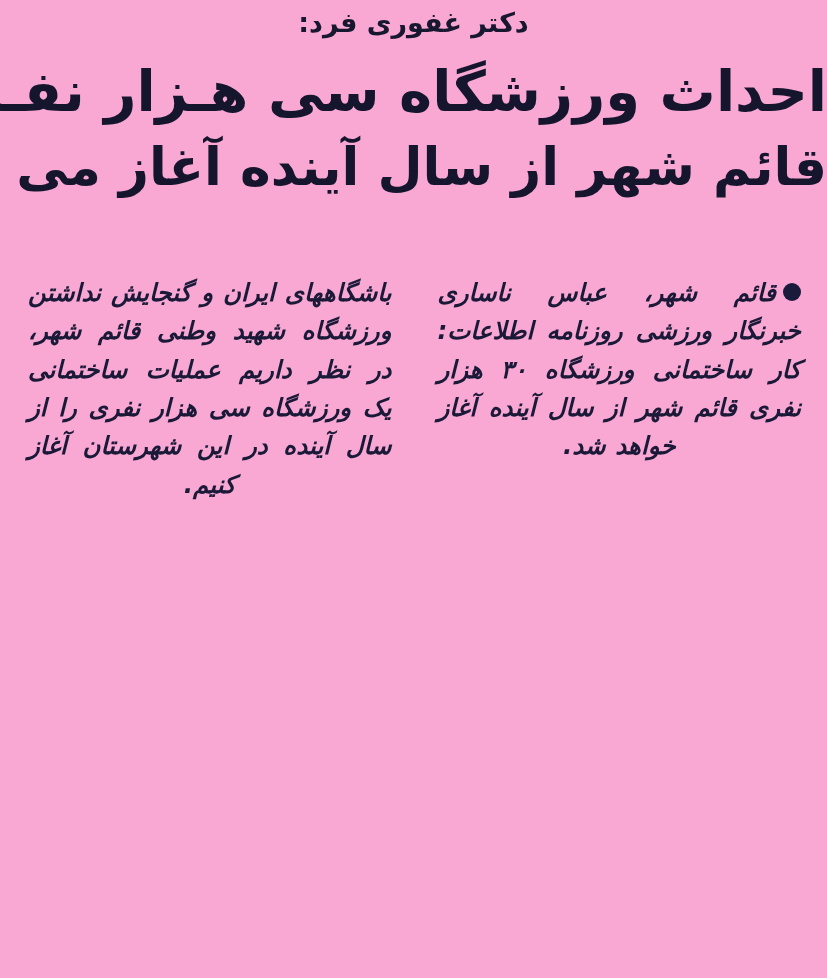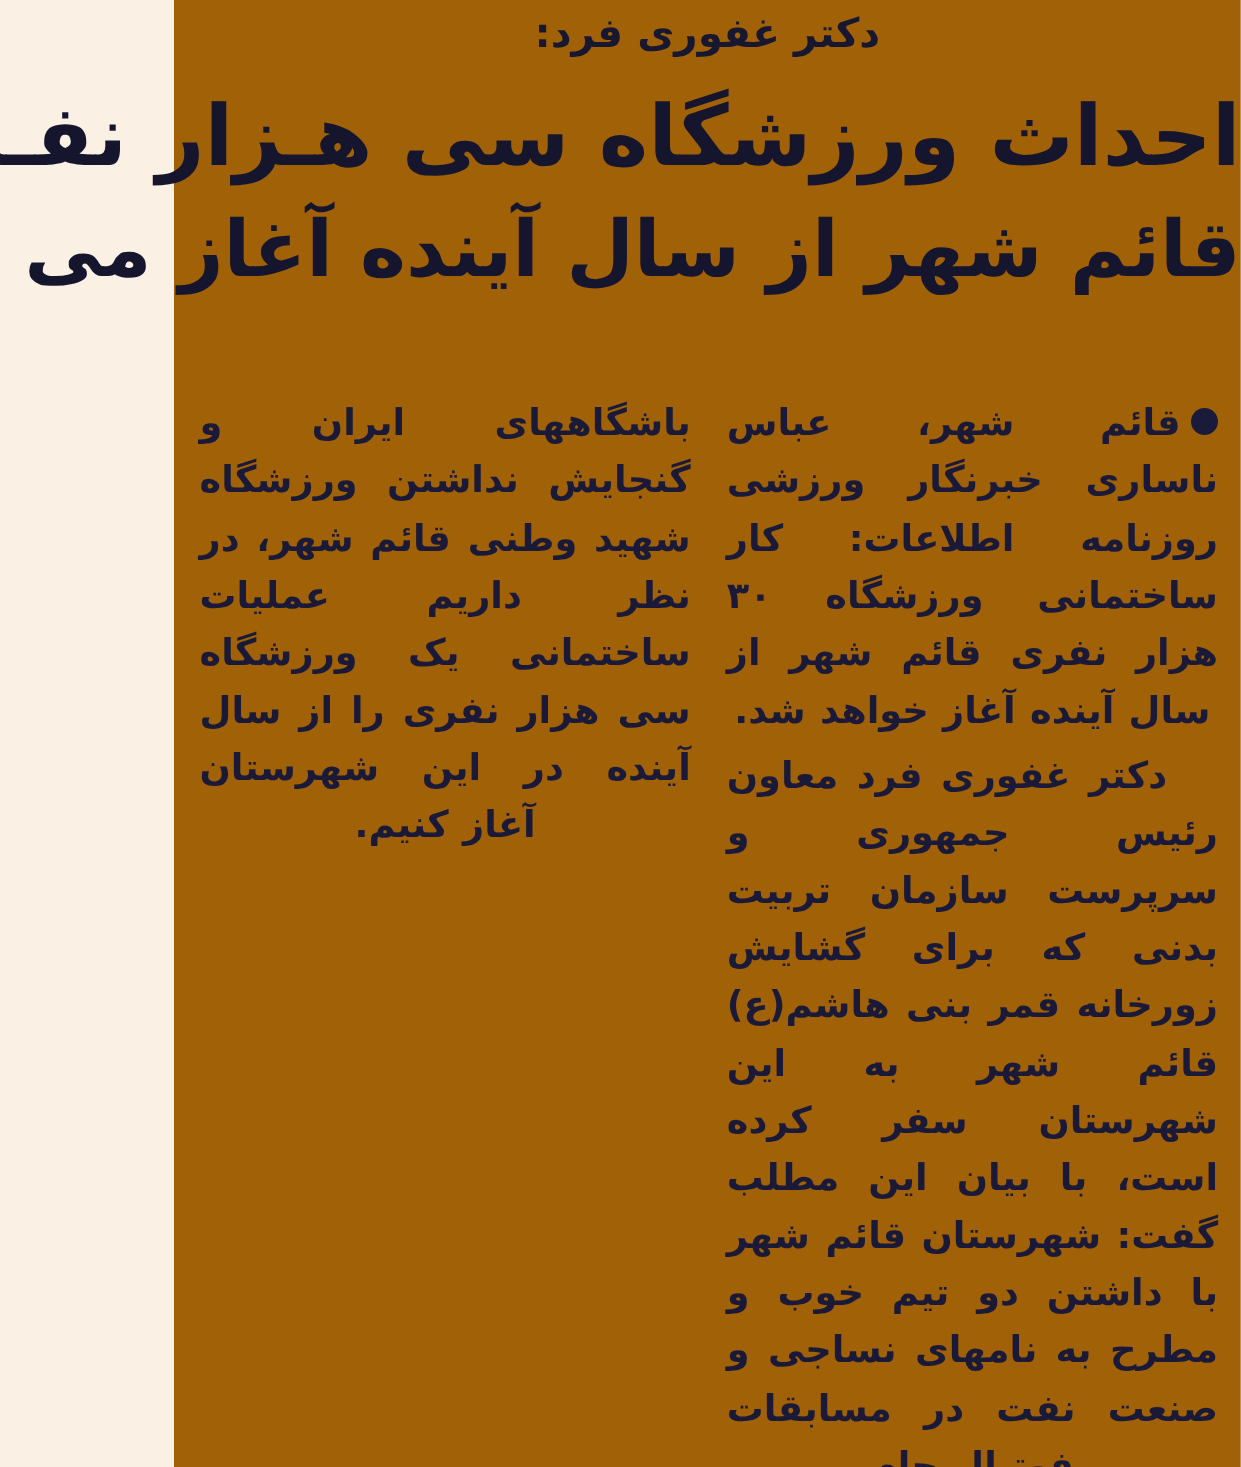--- a/index.html
+++ b/index.html
@@ -11,23 +11,23 @@
   body {
     width: 827px;
     height: 978px;
     background: #faf0e4;
     font-family: "DejaVu Sans", sans-serif;
     overflow: hidden;
   }
 
   #clipping {
     position: relative;
-    width: 711px;
+    width: 827px;
     height: 978px;
-    background: #a16207;
+    background: #f9a8d4;
     box-sizing: border-box;
     padding: 0;
     color: #1a1a3a;
     direction: rtl;
   }
 
   
   .kicker {
     text-align: center;
     font-size: 27px;
@@ -74,29 +74,30 @@
     padding: 0 10px 0 12px;
     box-sizing: border-box;
   }
 
   .column {
     flex: 1 1 0;
     min-width: 0;
   }
 
   .column p {
-    margin: 5px;
+    margin: 16px;
     font-size: 24.5px;
     font-weight: bold;
     line-height: 1.565;
     text-align: justify;
     text-align-last: center;
     letter-spacing: -0.2px;
     word-spacing: 1px;
     color: #1a1a38;
+    font-style: italic;
   }
 
   .column p.indent {
     text-indent: 34px;
   }
 
   .column p + p {
     margin-top: 2px;
   }
 
@@ -119,21 +120,20 @@
 
   <div class="headline">
     <div class="headline-line l1">احداث ورزشگاه سی هـزار نفـری</div>
     <div class="headline-line l2">قائم شهر از سال آینده آغاز می شود</div>
   </div>
 
   <div class="body-area">
 
     <div class="column">
       <p><span class="bullet-dot"></span><span>قائم شهر، عباس ناساری خبرنگار ورزشی روزنامه اطلاعات: کار ساختمانی ورزشگاه ۳۰ هزار نفری قائم شهر از سال آینده آغاز خواهد شد.</span></p>
-      <p class="indent">دکتر غفوری فرد معاون رئیس جمهوری و سرپرست سازمان تربیت بدنی که برای گشایش زورخانه قمر بنی هاشم(ع) قائم شهر به این شهرستان سفر کرده است، با بیان این مطلب گفت: شهرستان قائم شهر با داشتن دو تیم خوب و مطرح به نامهای نساجی و صنعت نفت در مسابقات فوتبال جام</p>
     </div>
 
     <div class="column">
       <p>باشگاههای ایران و گنجایش نداشتن ورزشگاه شهید وطنی قائم شهر، در نظر داریم عملیات ساختمانی یک ورزشگاه سی هزار نفری را از سال آینده در این شهرستان آغاز کنیم.</p>
     </div>
 
   </div>
 
 </div>
 

